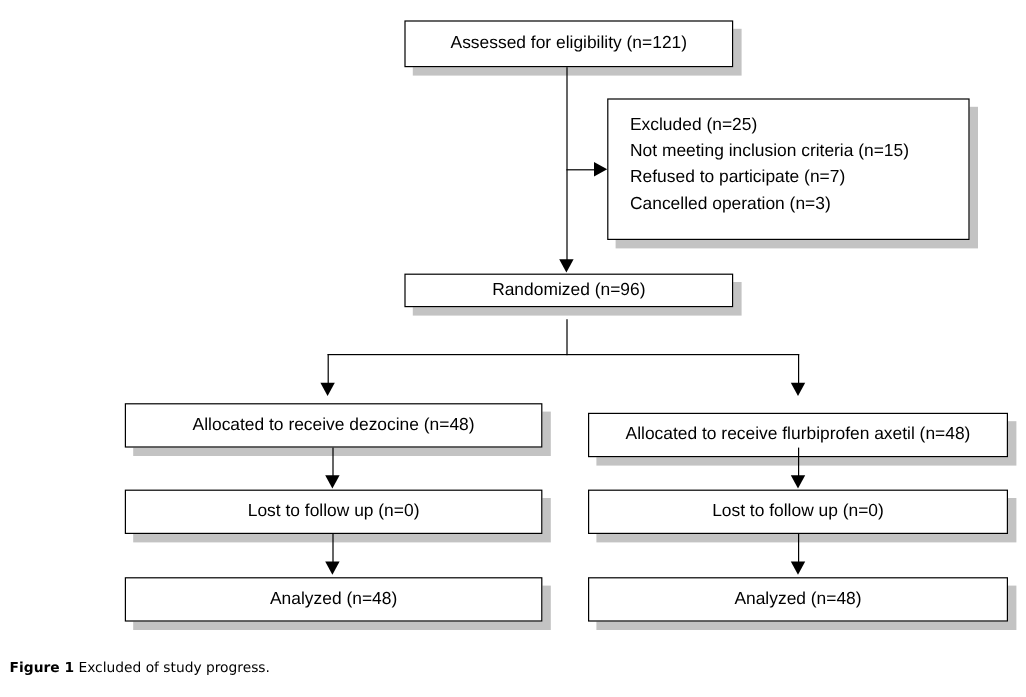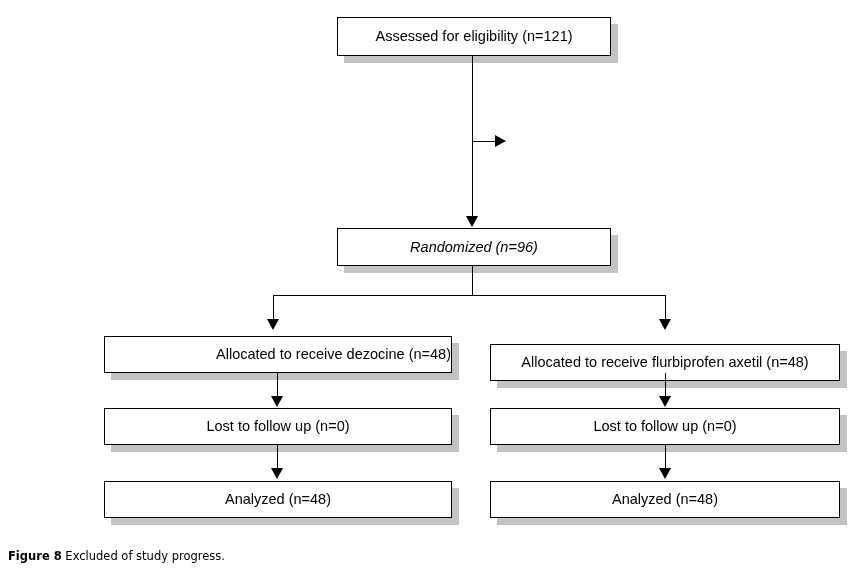--- a/index.html
+++ b/index.html
@@ -94,33 +94,39 @@
   <div class="node" style="left:337px; top:17px; width:274px; height:39px;">
     <span>Assessed for eligibility (n=121)</span>
   </div>
 
   <div class="vline" style="left:472px; top:56px; height:161px;"></div>
   <div class="arrow-down" style="left:466px; top:216px;"></div>
 
   <div class="hline" style="left:472px; top:141px; width:24px;"></div>
   <div class="arrow-right" style="left:495px; top:135px;"></div>
 
+  <div class="node left-align" style="left:506px; top:82px; width:302px; height:118px;">
+    <span class="line">Excluded (n=25)</span>
+    <span class="line">Not meeting inclusion criteria (n=15)</span>
+    <span class="line">Refused to participate (n=7)</span>
+    <span class="line">Cancelled operation (n=3)</span>
+  </div>
 
-  <div class="node" style="left:337px; top:228px; width:274px; height:38px;font-style:italic;">
+  <div class="node" style="left:337px; top:228px; width:274px; height:28px;">
     <span>Randomized (n=96)</span>
   </div>
 
   <div class="vline" style="left:472px; top:266px; height:30px;"></div>
   <div class="hline" style="left:273px; top:295px; width:393px;"></div>
   <div class="vline" style="left:273px; top:295px; height:25px;"></div>
   <div class="arrow-down" style="left:267px; top:319px;"></div>
   <div class="vline" style="left:665px; top:295px; height:25px;"></div>
   <div class="arrow-down" style="left:659px; top:319px;"></div>
 
-  <div class="node" style="left:104px; top:336px; width:348px; height:37px;justify-content:flex-end;">
+  <div class="node" style="left:104px; top:336px; width:348px; height:37px;">
     <span>Allocated to receive dezocine (n=48)</span>
   </div>
   <div class="node" style="left:490px; top:344px; width:350px; height:37px;">
     <span>Allocated to receive flurbiprofen axetil (n=48)</span>
   </div>
 
   <div class="vline" style="left:277px; top:373px; height:24px;"></div>
   <div class="arrow-down" style="left:271px; top:396px;"></div>
   <div class="vline" style="left:665px; top:373px; height:24px;"></div>
   <div class="arrow-down" style="left:659px; top:396px;"></div>
@@ -138,16 +144,16 @@
   <div class="arrow-down" style="left:659px; top:468px;"></div>
 
   <div class="node" style="left:104px; top:481px; width:348px; height:37px;">
     <span>Analyzed (n=48)</span>
   </div>
   <div class="node" style="left:490px; top:481px; width:350px; height:37px;">
     <span>Analyzed (n=48)</span>
   </div>
 
   <div id="caption">
-    <span class="cap-label">Figure 8</span><span> </span><span>Excluded of study progress.</span>
+    <span class="cap-label">Figure 1</span><span> </span><span>Excluded of study progress.</span>
   </div>
 
 </div>
 
 </body></html>

